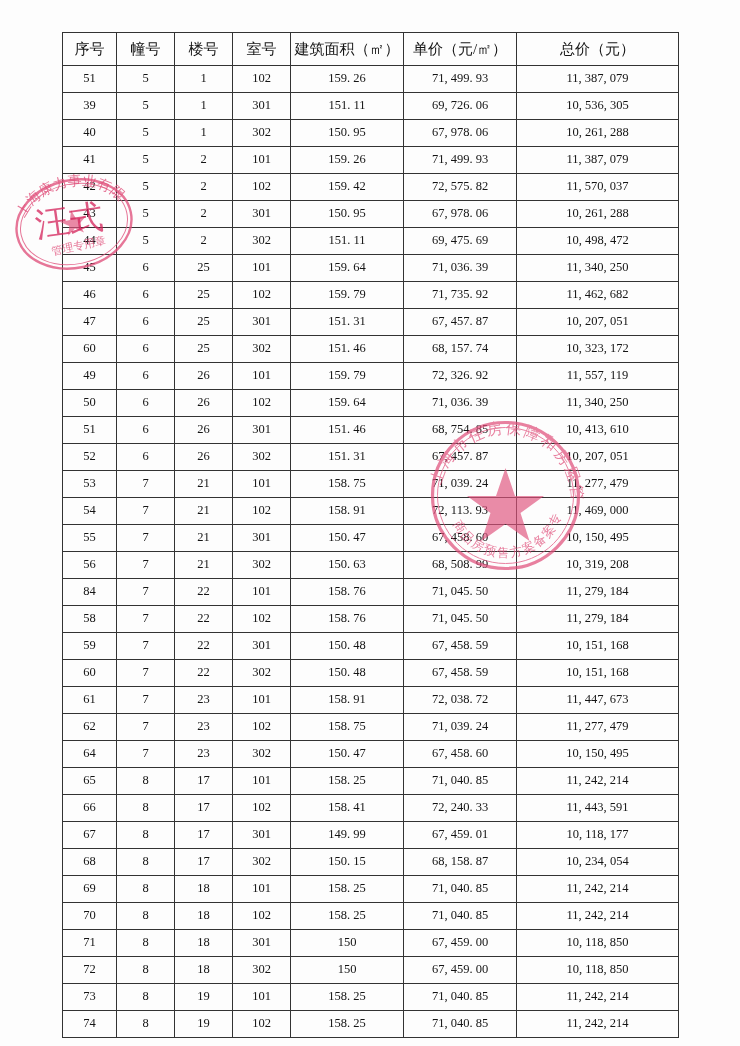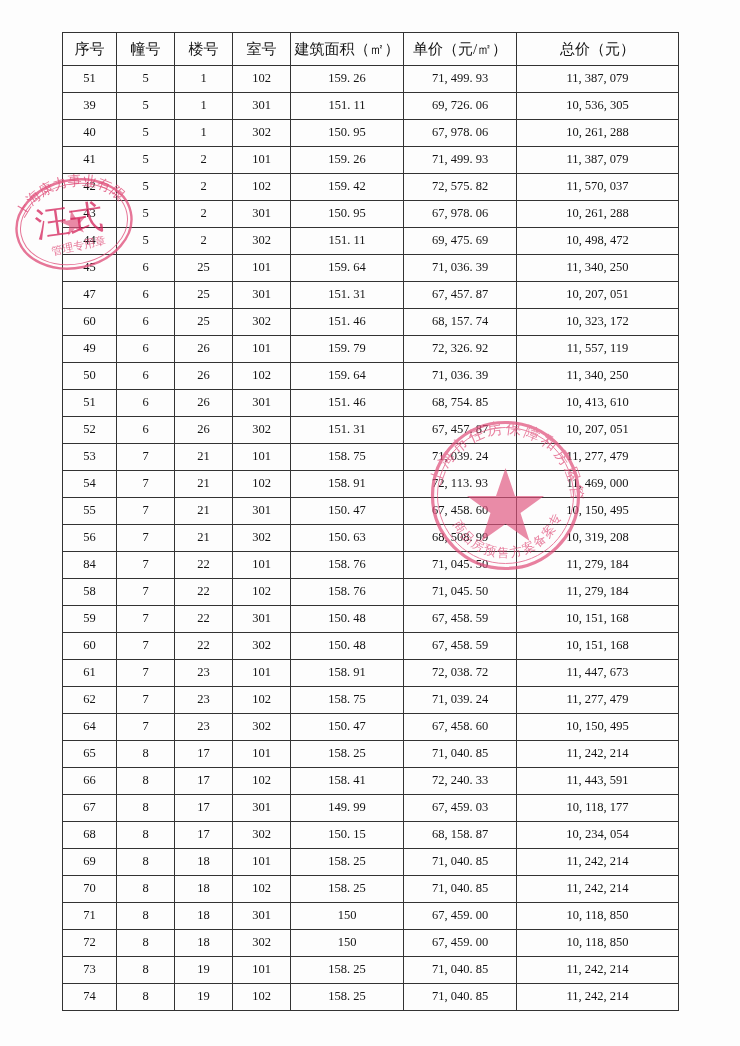--- a/index.html
+++ b/index.html
@@ -186,20 +186,29 @@
           <tr>
             <td>45</td>
             <td>6</td>
             <td>25</td>
             <td>101</td>
             <td>159. 64</td>
             <td>71, 036. 39</td>
             <td>11, 340, 250</td>
           </tr>
           <tr>
+            <td>46</td>
+            <td>6</td>
+            <td>25</td>
+            <td>102</td>
+            <td>159. 79</td>
+            <td>71, 735. 92</td>
+            <td>11, 462, 682</td>
+          </tr>
+          <tr>
             <td>47</td>
             <td>6</td>
             <td>25</td>
             <td>301</td>
             <td>151. 31</td>
             <td>67, 457. 87</td>
             <td>10, 207, 051</td>
           </tr>
           <tr>
             <td>60</td>
@@ -362,21 +371,21 @@
             <td>158. 41</td>
             <td>72, 240. 33</td>
             <td>11, 443, 591</td>
           </tr>
           <tr>
             <td>67</td>
             <td>8</td>
             <td>17</td>
             <td>301</td>
             <td>149. 99</td>
-            <td>67, 459. 03</td>
+            <td>67, 459. 01</td>
             <td>10, 118, 177</td>
           </tr>
           <tr>
             <td>68</td>
             <td>8</td>
             <td>17</td>
             <td>302</td>
             <td>150. 15</td>
             <td>68, 158. 87</td>
             <td>10, 234, 054</td>

